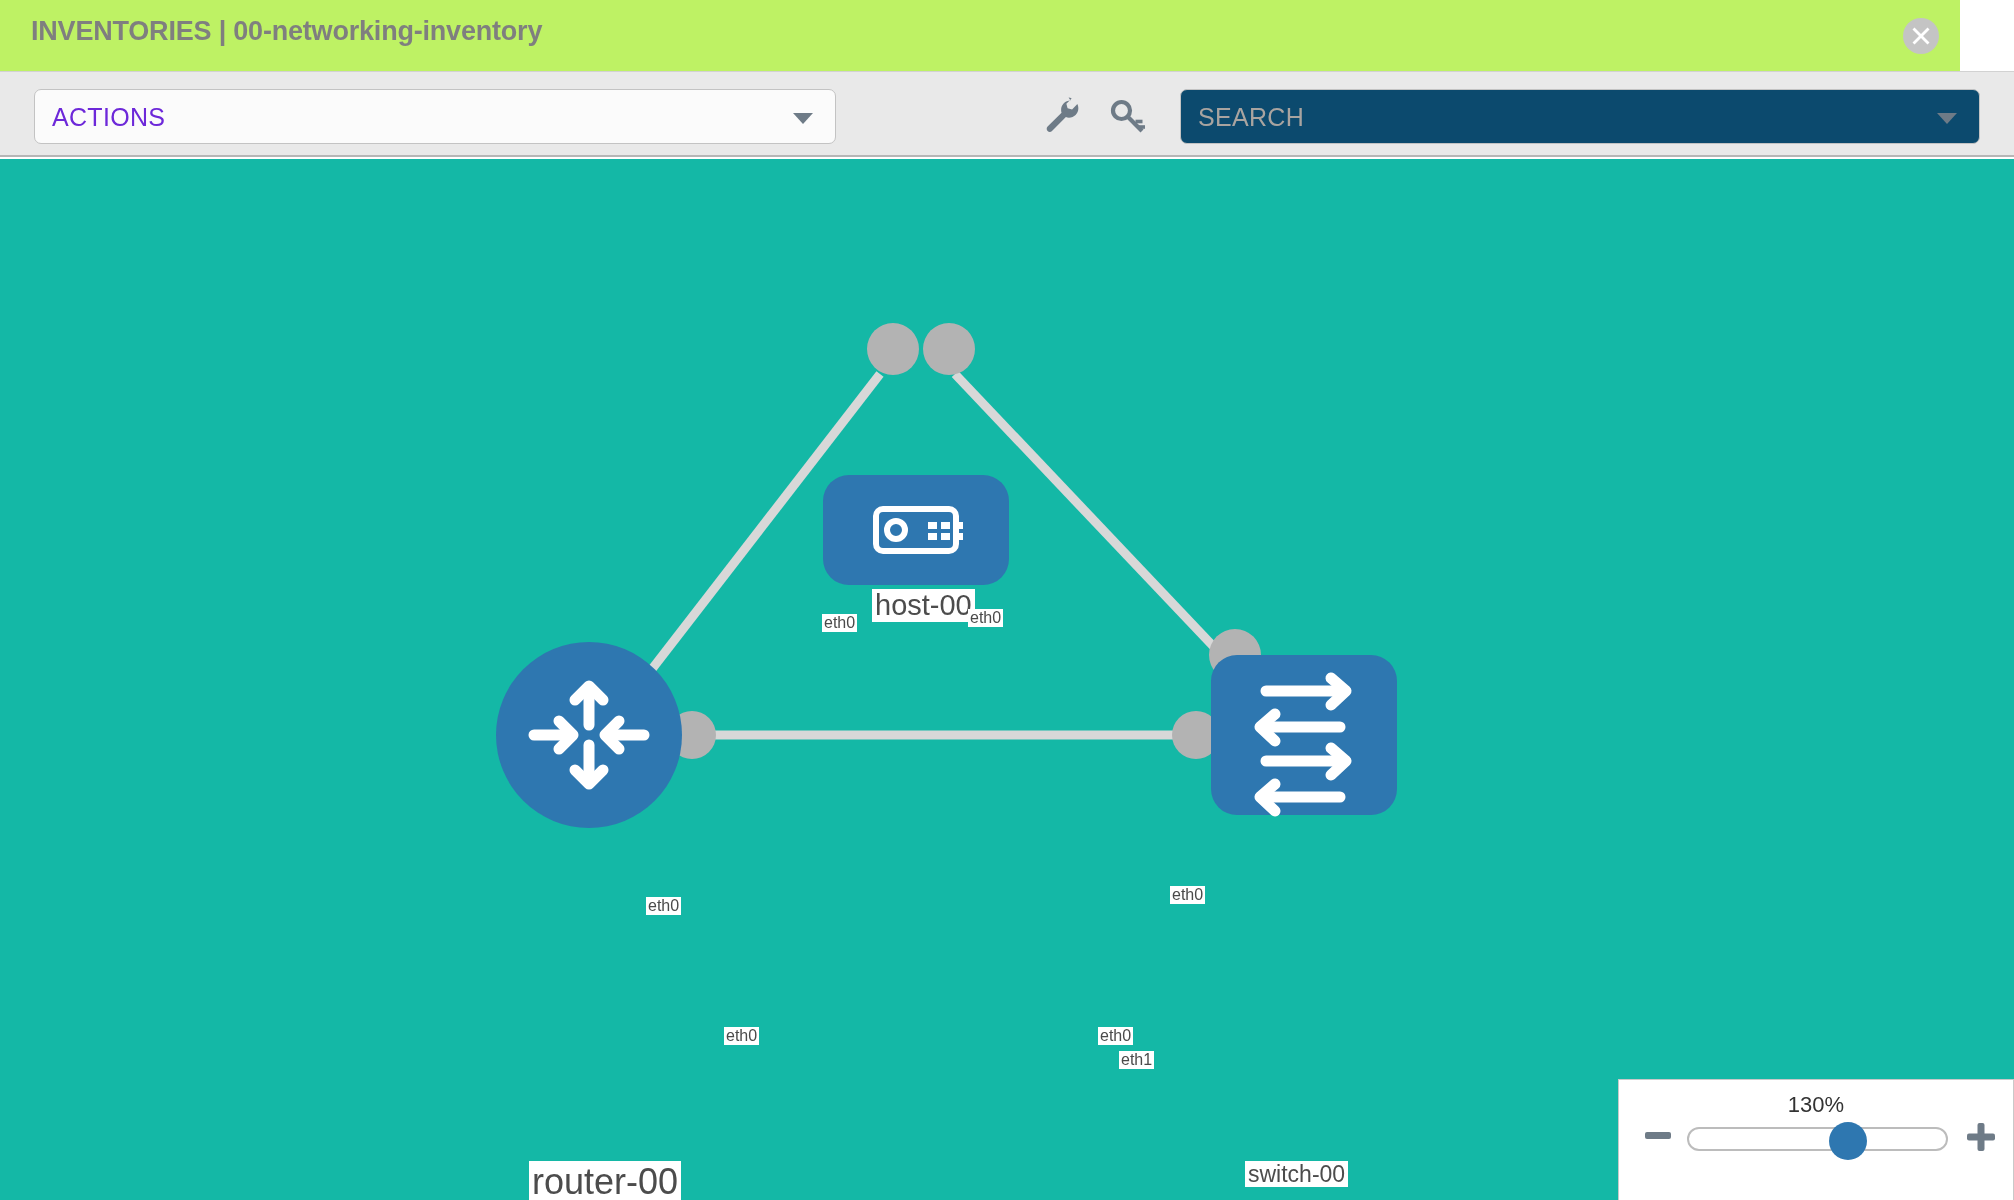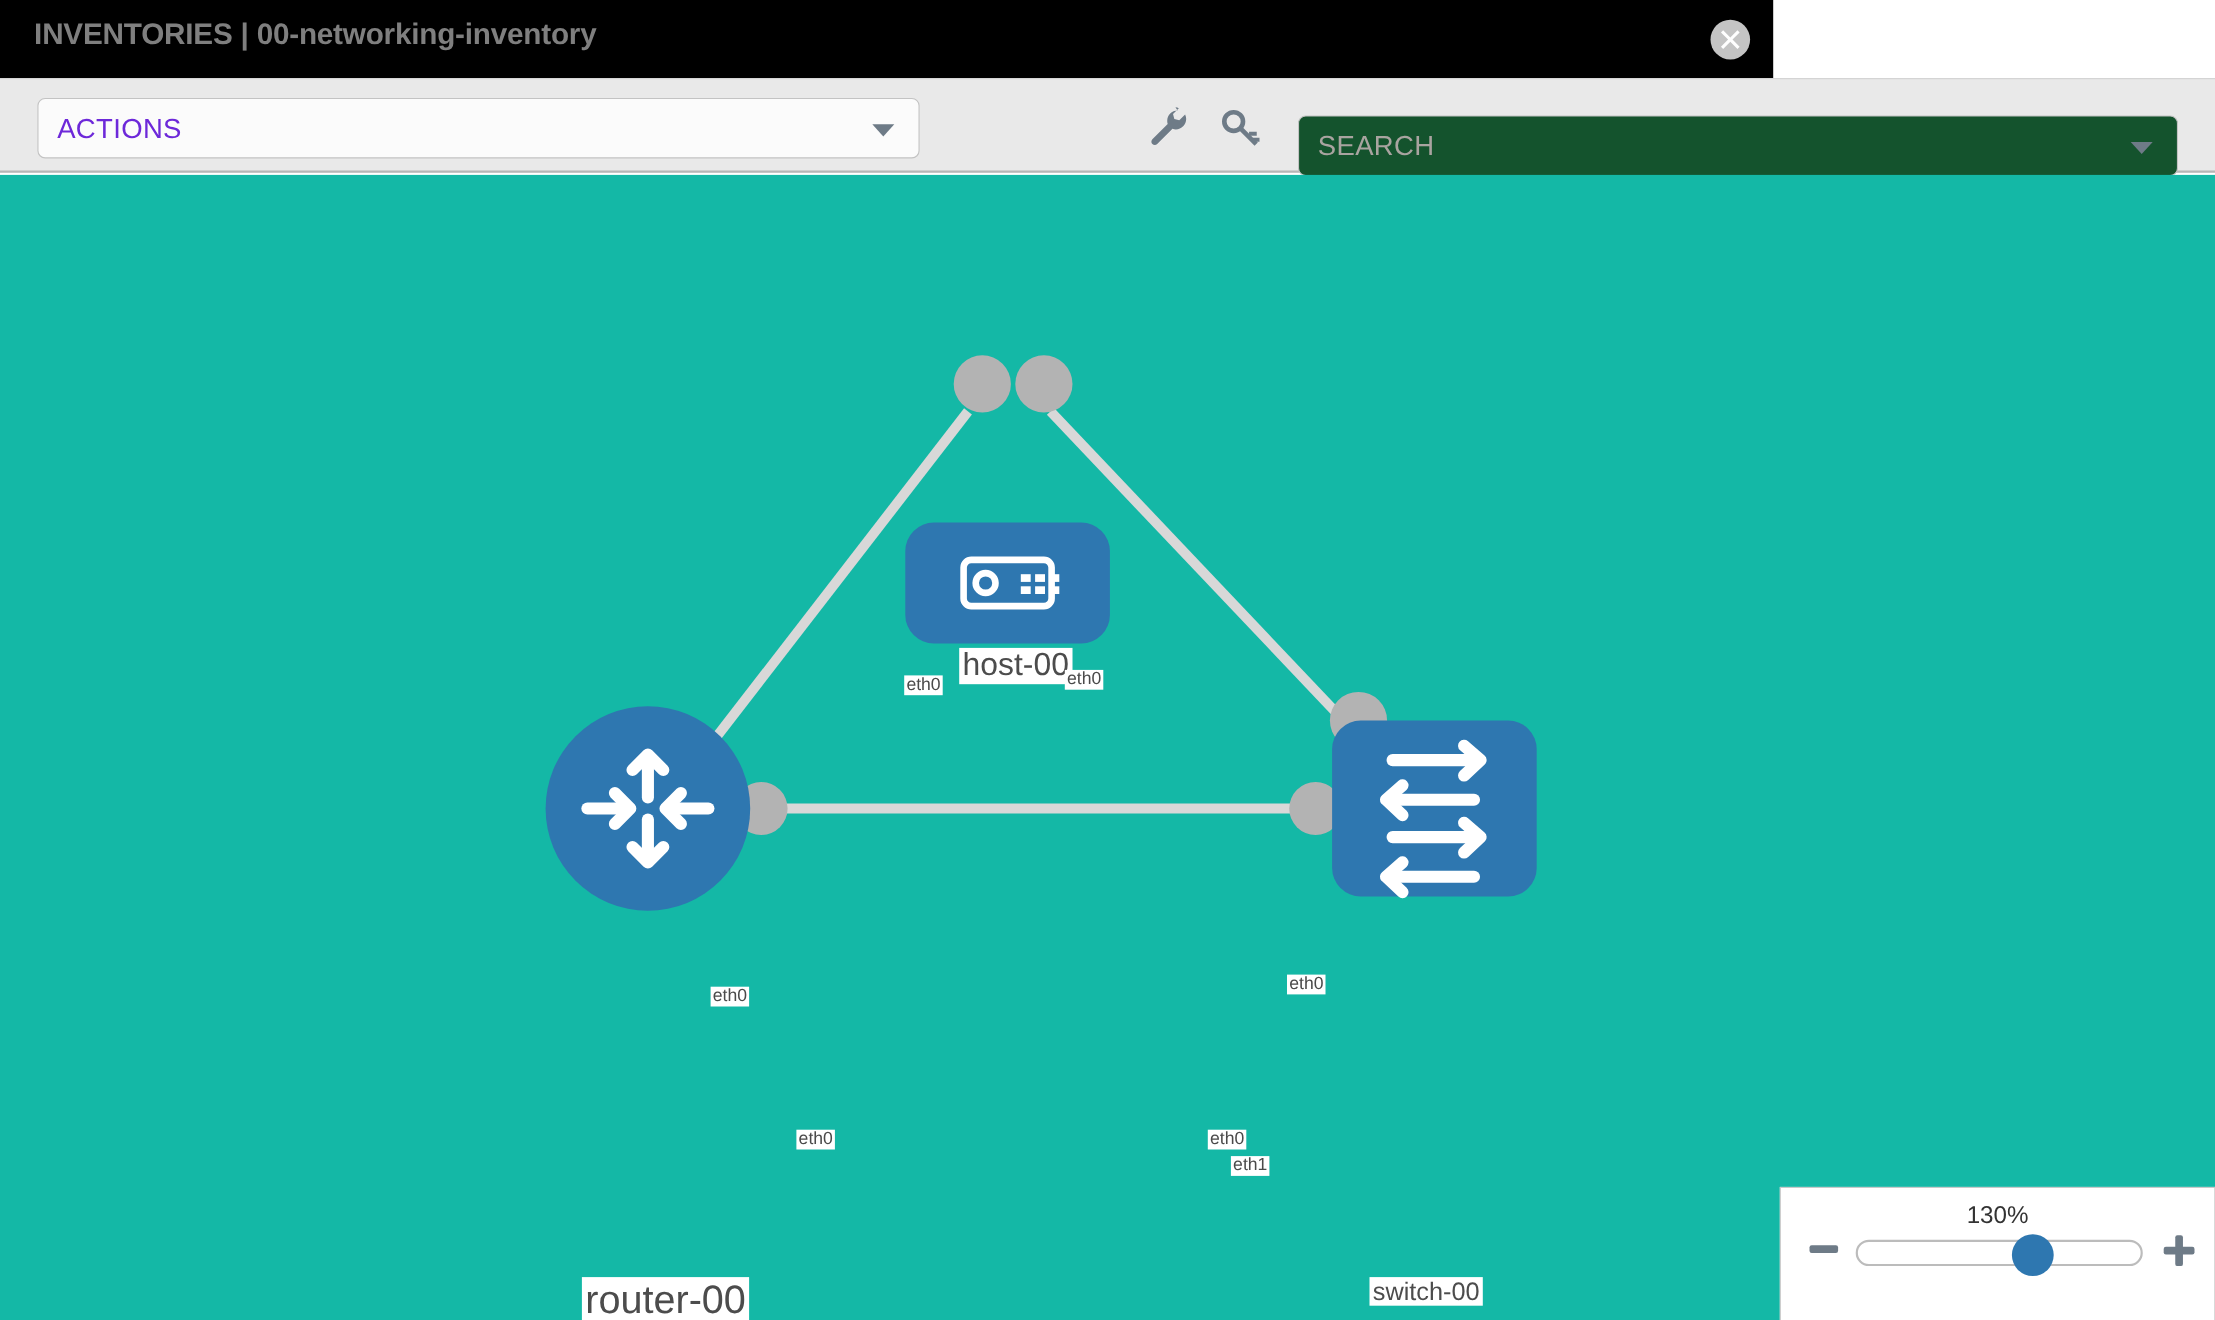--- a/index.html
+++ b/index.html
@@ -6,22 +6,22 @@
   html, body {
     width: 2014px; height: 1200px;
     font-family: "Liberation Sans", sans-serif;
     background: #ffffff;
     overflow: hidden;
   }
   .app { position: relative; width: 2014px; height: 1200px; }
 
   
   .header {
-    position: absolute; top: 0; left: 0; width: 1612px; height: 71px;
-    background: #000000;
+    position: absolute; top: 0; left: 0; width: 1960px; height: 71px;
+    background: #bef264;
   }
   .header-title {
     position: absolute; left: 31px; top: 16px;
     font-size: 27px; font-weight: bold; color: #7f7f7f;
     letter-spacing: -0.2px; white-space: nowrap;
   }
   .close-btn {
     position: absolute; right: 21px; top: 18px;
     width: 36px; height: 36px; border-radius: 50%;
     background: #c4c4c4; cursor: pointer;
@@ -52,23 +52,23 @@
     border-left: 10px solid transparent;
     border-right: 10px solid transparent;
     border-top: 11px solid #6e7b87;
   }
   .tool-icon {
     position: absolute; top: 22px; width: 44px; height: 44px; cursor: pointer;
   }
   .tool-icon.wrench { left: 1038px; }
   .tool-icon.key    { left: 1106px; }
   .search-box {
-    position: absolute; left: 1180px; top: 33px;
+    position: absolute; left: 1180px; top: 17px;
     width: 800px; height: 55px;
-    background: #14532d;
+    background: #0c4a6e;
     border: 1px solid #c3c3c3; border-radius: 7px;
     cursor: text;
   }
   .search-box .label {
     position: absolute; left: 17px; top: 13px;
     font-size: 25px; color: #a9a4a0; letter-spacing: 0.3px;
   }
 
   
   .canvas {

